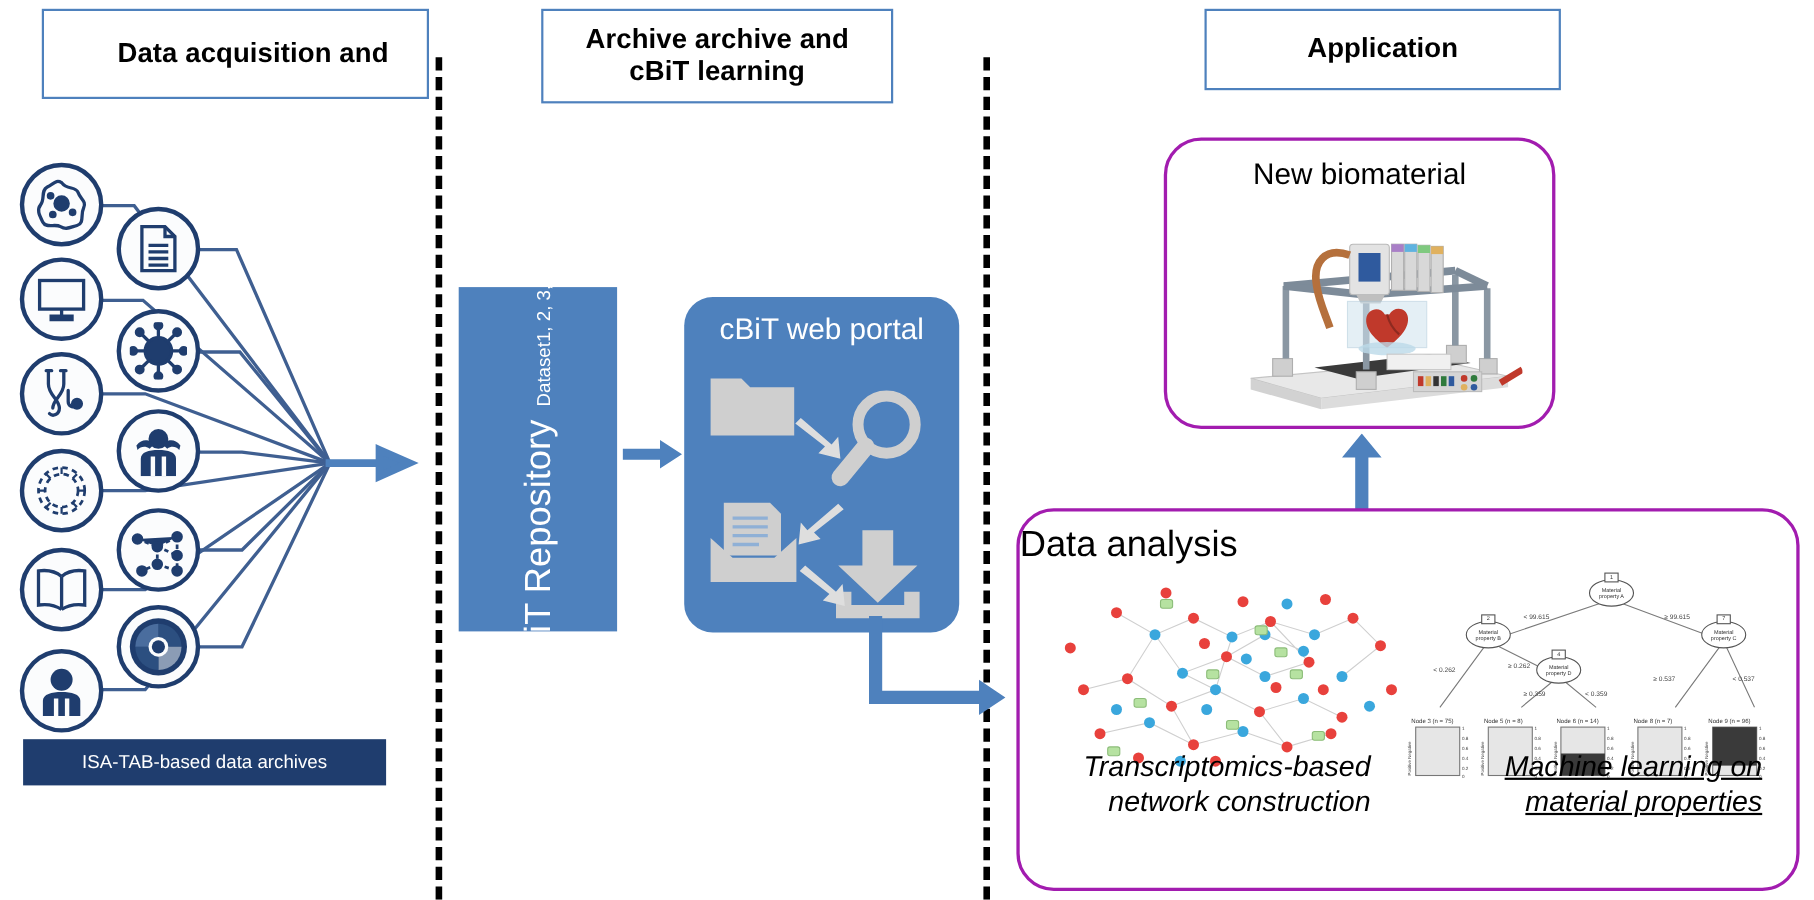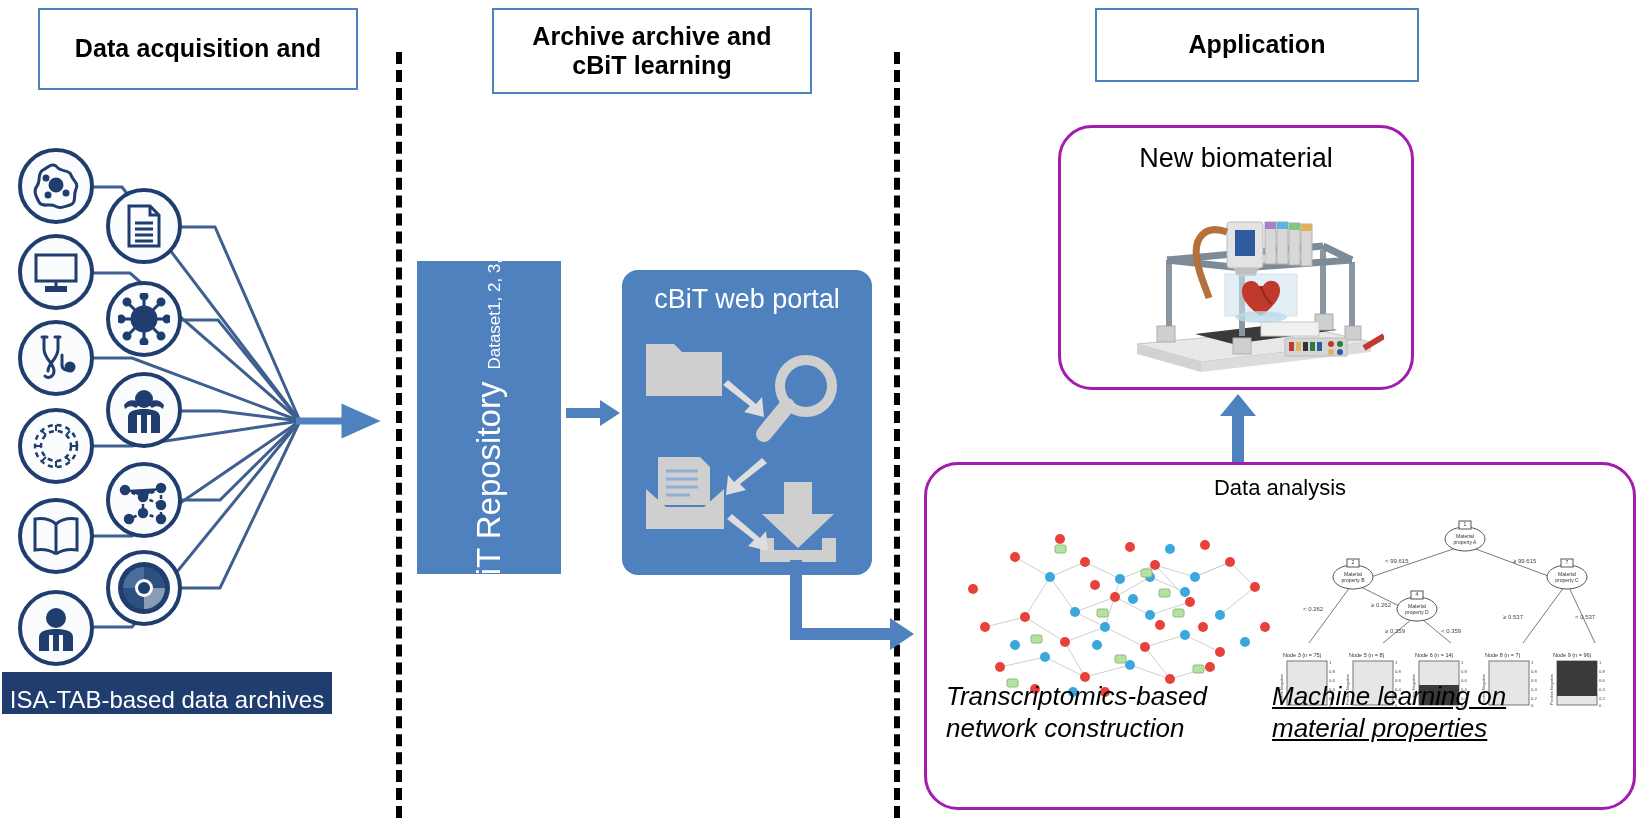--- a/index.html
+++ b/index.html
@@ -4,64 +4,64 @@
 <style>
   html,body{margin:0;padding:0;background:#fff;}
   body{width:1649px;height:818px;position:relative;overflow:hidden;
        font-family:"Liberation Sans",sans-serif;color:#000;}
   .abs{position:absolute;}
 
   
   .hdr{border:2.5px solid #4e81bd;background:#fff;display:flex;align-items:center;
        justify-content:center;text-align:center;font-weight:bold;line-height:1.18;
        font-size:25px;letter-spacing:.1px;}
-  #hdr-1{left:38px;top:8px;width:316px;height:78px;}
+  #hdr-1{left:38px;top:8px;width:316px;height:78px;padding-left:32px;}
   #hdr-2{left:492px;top:8px;width:316px;height:82px;}
   #hdr-3{left:1071px;top:8px;width:320px;height:70px;margin-left:24px;}
 
   
   .divider{width:0;border-left:6px dashed #000;}
   #div-1{left:396px;top:52px;height:766px;}
   #div-2{left:894px;top:52px;height:766px;}
 
   
   .ico{border-radius:50%;background:#fbfcfd;border:4px solid #1f3d6e;
        box-sizing:border-box;display:flex;align-items:center;justify-content:center;}
   .ico svg{display:block;}
 
   
   #connect{left:0;top:130px;}
 
   
-  #isatab{left:2px;top:672px;width:330px;height:42px;background:#1f3d6e;color:#fff;
-          display:flex;align-items:flex-end;justify-content:center;font-size:24px;}
+  #isatab{left:21px;top:672px;width:330px;height:42px;background:#1f3d6e;color:#fff;
+          display:flex;align-items:center;justify-content:center;font-size:17px;}
 
   
   #repo{left:417px;top:261px;width:144px;height:313px;background:#4e81bd;}
   #repo .rot{position:absolute;left:50%;top:50%;transform:translate(-50%,-50%) rotate(-90deg);
              display:flex;align-items:baseline;gap:12px;white-space:nowrap;color:#fff;}
   #repo .big{font-size:33px;}
   #repo .small{font-size:17px;}
 
   
-  #portal{left:622px;top:270px;width:250px;height:305px;background:#4e81bd;border-radius:16px;}
+  #portal{left:622px;top:270px;width:250px;height:305px;background:#4e81bd;border-radius:26px;}
   #portal-title{position:absolute;left:0;top:14px;width:100%;text-align:center;color:#fff;font-size:27px;}
   .pico{position:absolute;fill:#cfcfcf;}
 
   
   .bluefill{fill:#4e81bd;}
 
   
   .rpanel{border:3px solid #a21caf;border-radius:34px;background:#fff;box-sizing:border-box;}
   #prod{left:1058px;top:125px;width:356px;height:265px;}
   #prod-title{position:absolute;left:0;top:14px;width:100%;text-align:center;
               font-size:27px;line-height:1.25;}
   #analysis{left:924px;top:462px;width:712px;height:348px;}
-  #analysis-title{position:absolute;left:0;top:10px;width:100%;text-align:center;font-size:22px;}
-  .cap{position:absolute;text-align:left;font-style:italic;font-size:26px;line-height:1.22;}
+  #analysis-title{position:absolute;left:0;top:10px;width:100%;font-size:33px;}
+  .cap{position:absolute;text-align:right;font-style:italic;font-size:26px;line-height:1.22;}
   #cap-left{left:946px;top:681px;width:300px;}
   #cap-right{left:1272px;top:681px;width:330px;text-decoration:underline;}
 </style>
 </head>
 <body>
 
 <div class="abs hdr" id="hdr-1">
   <div>
     <div>Data acquisition and</div>
   </div>

